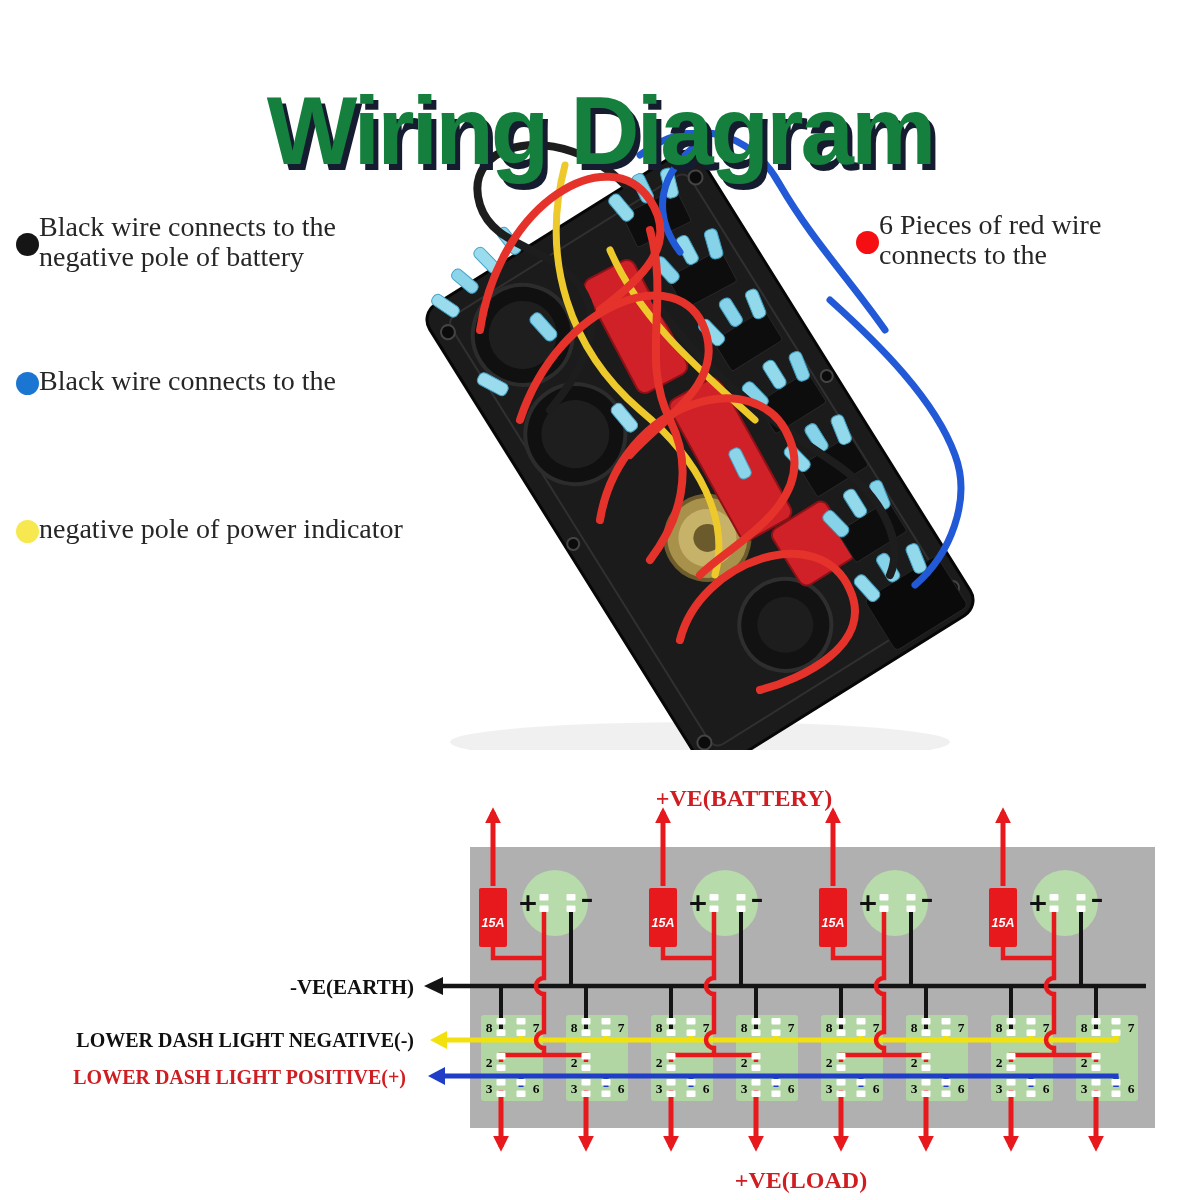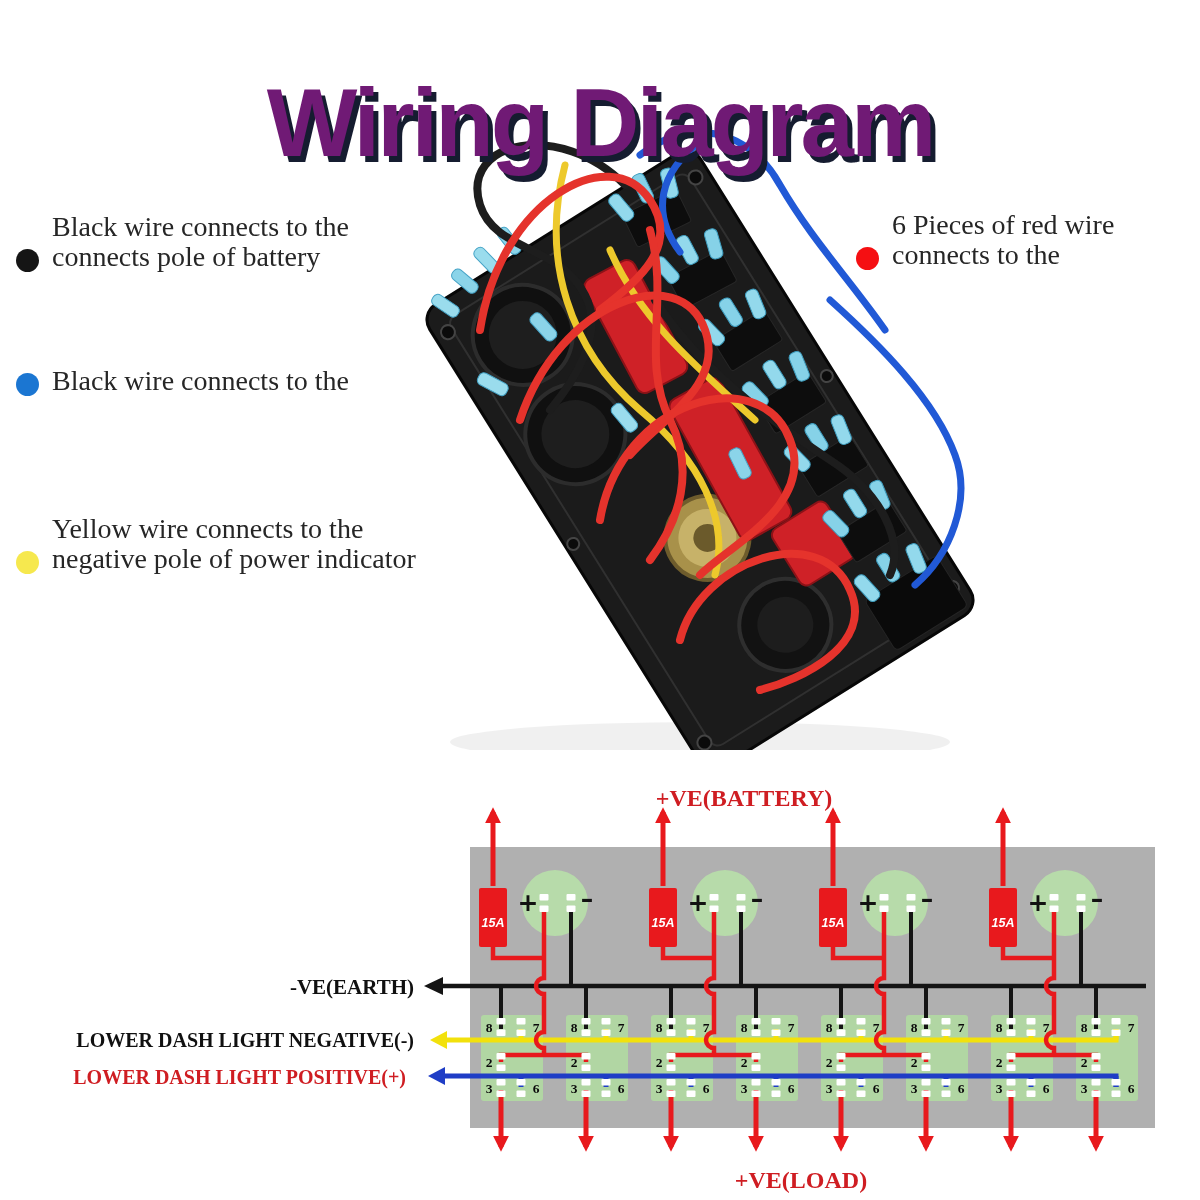--- a/index.html
+++ b/index.html
@@ -2,26 +2,26 @@
 <html><head>
 <meta charset="utf-8">
 <style>
   html,body{margin:0;padding:0;}
   body{
     width:1200px;height:1200px;position:relative;background:#ffffff;
     font-family:"Liberation Serif",serif;overflow:hidden;
   }
   .abs{position:absolute;}
   #title{
-    left:0;right:0;top:4px;text-align:center;
+    left:0;right:0;top:12px;text-align:center;
     font-family:"Liberation Sans",sans-serif;font-weight:700;
-    font-size:96px;letter-spacing:-3px;color:#701a75;
+    font-size:96px;letter-spacing:-3px;color:#15803d;
     text-shadow:5px 6px 0 #151c30;white-space:nowrap;
   }
-  .legend-item{display:flex;gap:13px;align-items:flex-end;}
+  .legend-item{display:flex;align-items:center;}
   .bullet{width:23px;height:23px;border-radius:50%;flex:0 0 auto;margin-top:5px;}
   .legend-text{font-size:28px;line-height:30px;color:#262626;white-space:nowrap;}
   svg text{font-family:"Liberation Serif",serif;}
   .s-lbl{font-weight:bold;}
   .t-num{font-weight:bold;}
   .t-sign{font-family:"DejaVu Sans",sans-serif;font-weight:bold;}
   .t-fuse{font-family:"Liberation Sans",sans-serif;font-weight:bold;font-style:italic;}
 </style>
 </head>
 <body>
@@ -150,33 +150,32 @@
     <path d="M 650,230 C 670,300 640,360 670,420 C 695,470 680,520 650,560" stroke="#e5332c" stroke-width="8"></path>
   </g>
 </svg>
 
 <h1 id="title" class="abs">Wiring Diagram</h1>
 
 <div class="legend-item abs" style="left:16px;top:212px;">
   <span class="bullet" style="background: rgb(21, 21, 21);"></span>
   <div class="legend-text">
     <div>Black wire connects to the</div>
-    <div>connects pole of battery</div>
+    <div>negative pole of battery</div>
   </div>
 </div>
 <div class="legend-item abs" style="left:16px;top:366px;">
   <span class="bullet" style="background: rgb(27, 118, 210);"></span>
   <div class="legend-text">
     <div>Black wire connects to the</div>
   </div>
 </div>
 <div class="legend-item abs" style="left:16px;top:514px;">
   <span class="bullet" style="background: rgb(246, 232, 78);"></span>
   <div class="legend-text">
-    <div>Yellow wire connects to the</div>
     <div>negative pole of power indicator</div>
   </div>
 </div>
 <div class="legend-item abs" style="left:856px;top:210px;">
   <span class="bullet" style="background: rgb(245, 15, 18);"></span>
   <div class="legend-text">
     <div>6 Pieces of red wire</div>
     <div>connects to the</div>
   </div>
 </div>

